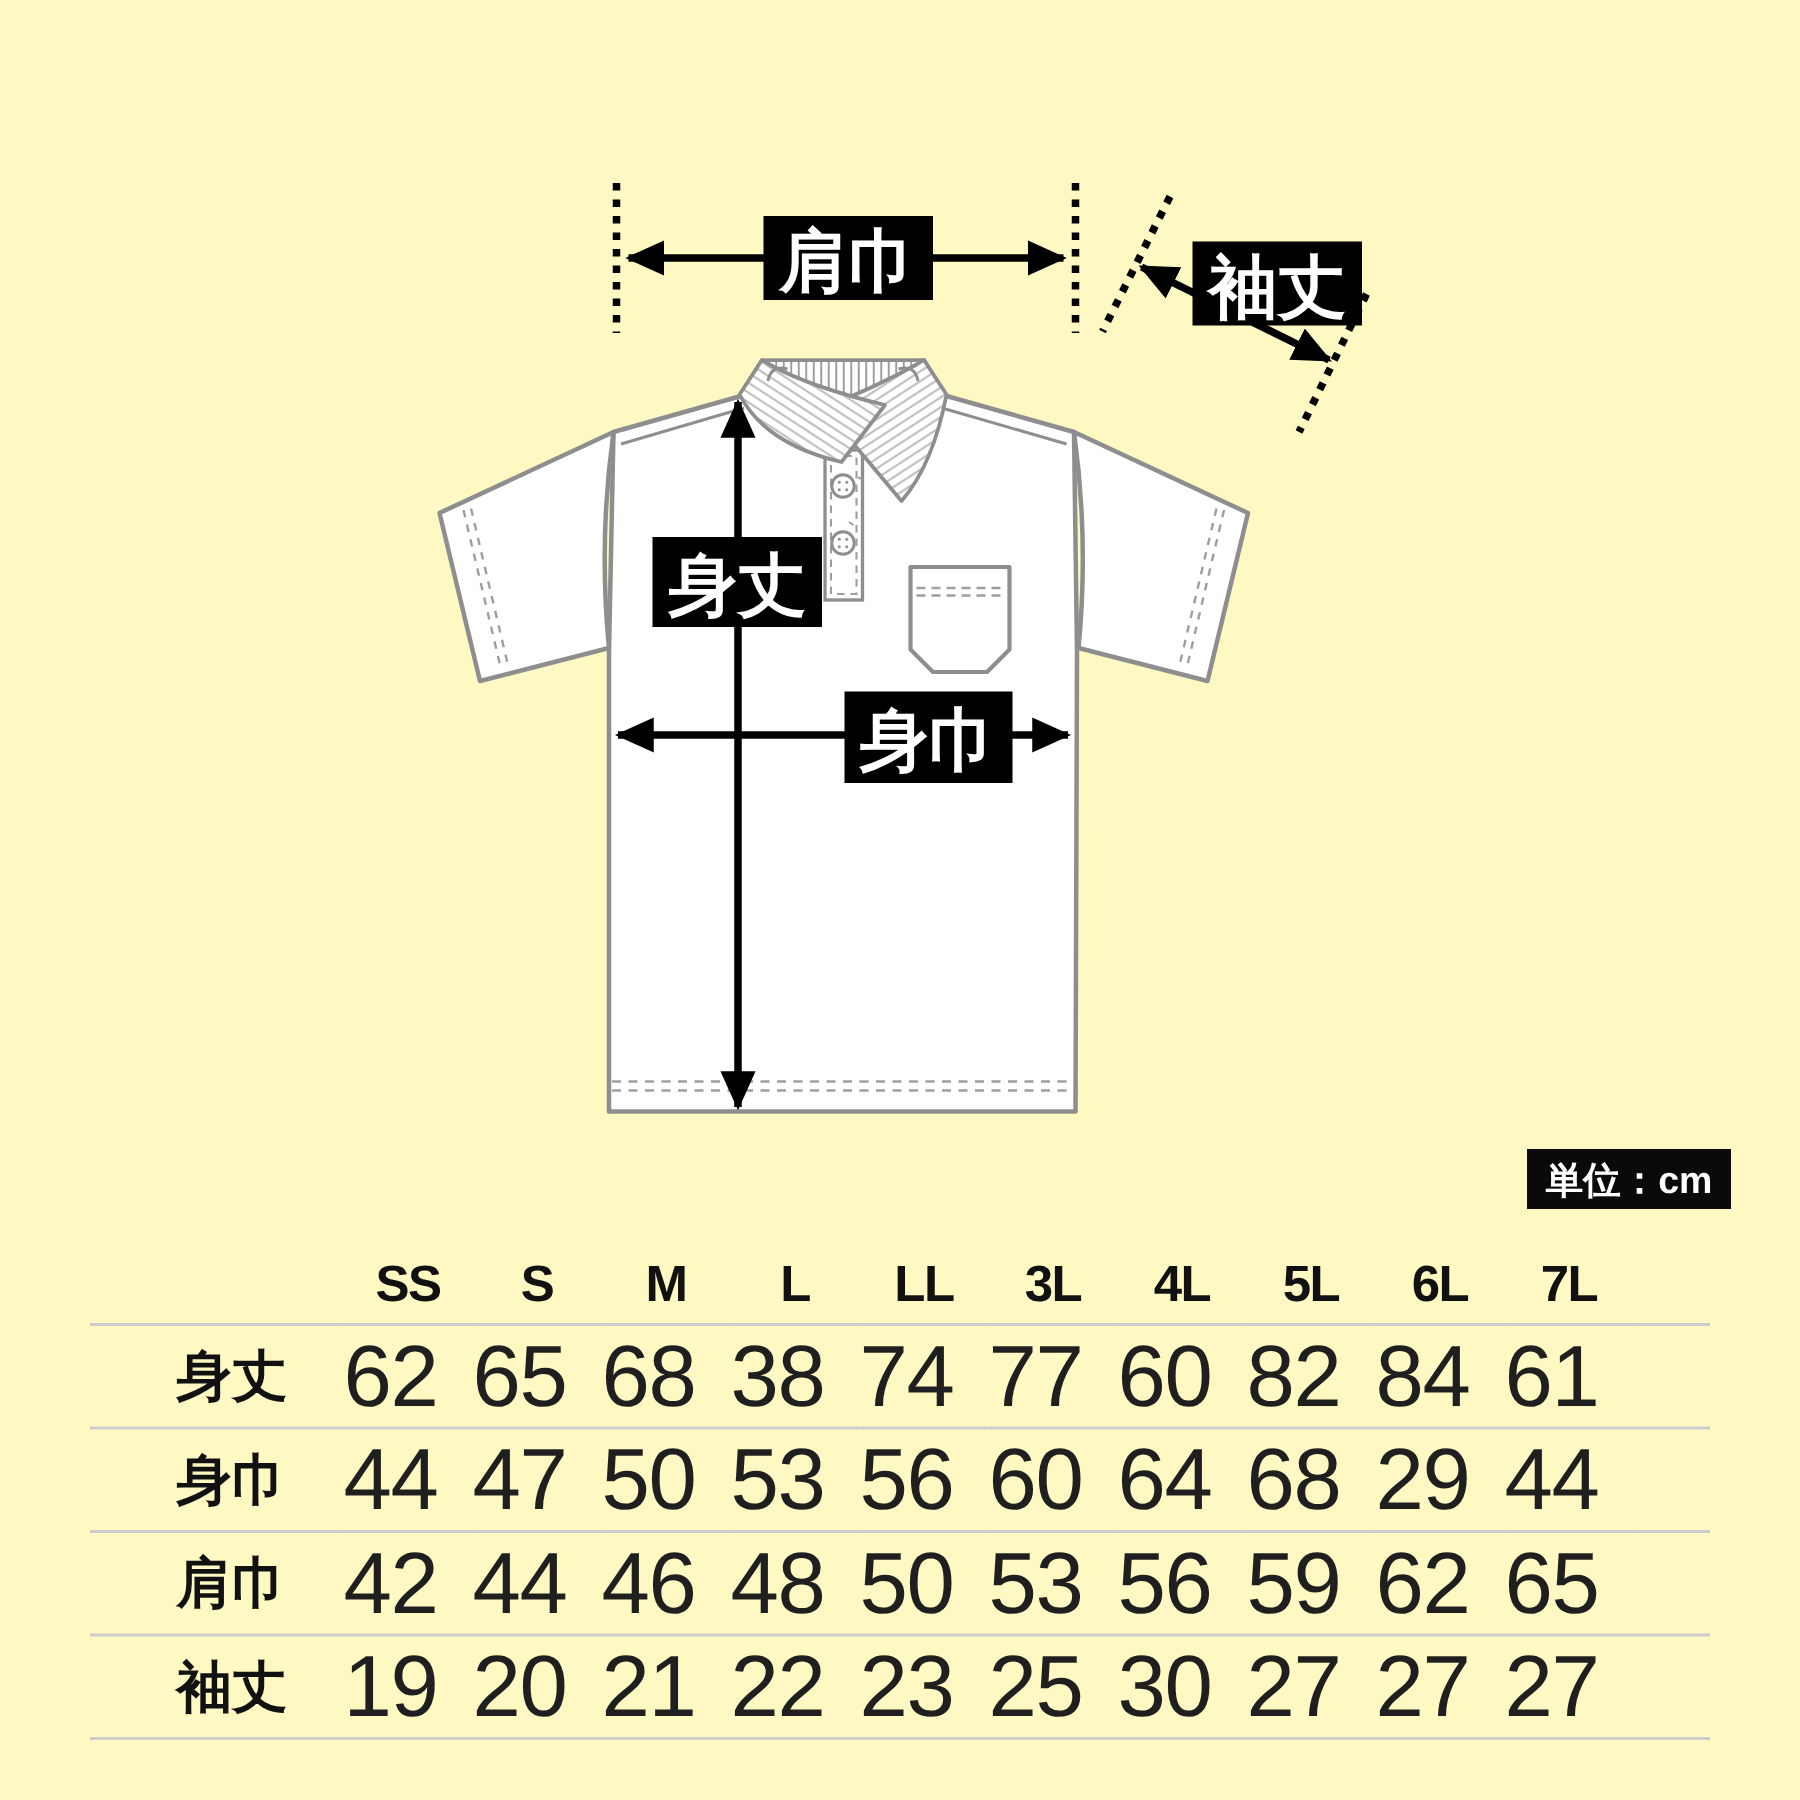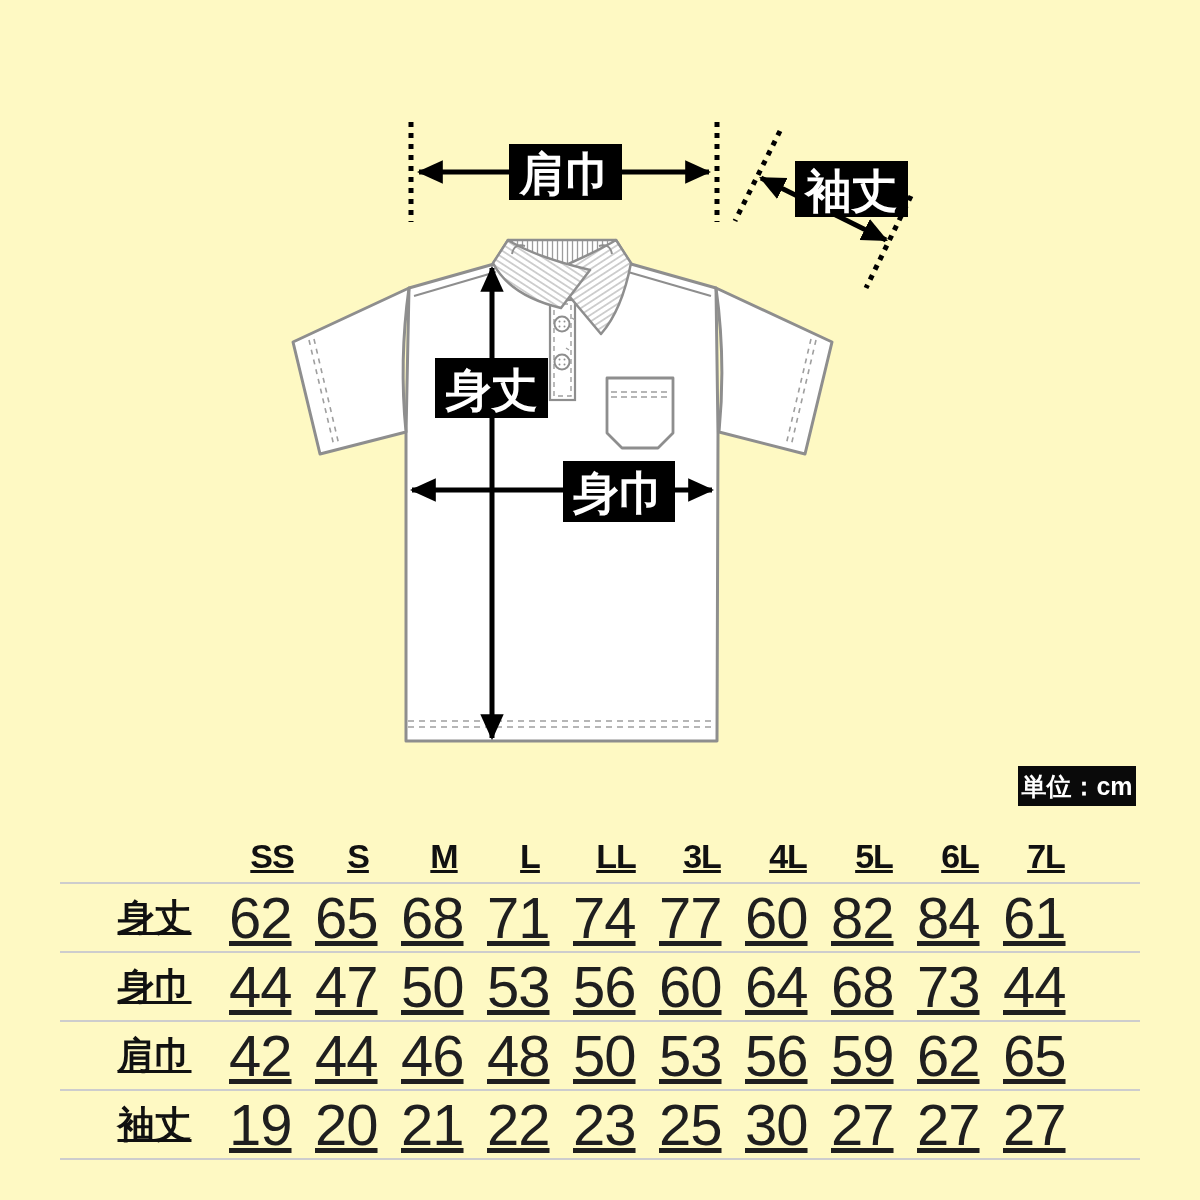--- a/index.html
+++ b/index.html
@@ -1,25 +1,25 @@
 <!DOCTYPE html>
 <html><head>
 <meta charset="utf-8">
 <style>
   html,body{margin:0;padding:0;background:#ffffff;}
   .canvas{position:relative;width:1200px;height:1200px;background:#fef9c3;overflow:hidden;
           font-family:"Liberation Sans","DejaVu Sans",sans-serif;}
   .diagram-svg{position:absolute;left:0;top:0;}
-  .unit-badge{position:absolute;left:1018px;top:766px;width:118px;height:40px;background:#0a0a0a;
+  .unit-badge{position:absolute;left:1018px;top:766px;width:136px;height:40px;background:#0a0a0a;
               color:#ffffff;display:flex;align-items:center;justify-content:center;
               font-size:25px;font-weight:700;letter-spacing:0px;}
   .size-table{position:absolute;left:60px;top:830px;width:1080px;border-collapse:collapse;
               table-layout:fixed;color:#1a1a1a;}
   .size-table th,.size-table td{padding:0;vertical-align:middle;
-              border-bottom:2px solid #cdcdcd;text-decoration:underline;}
+              border-bottom:2px solid #cdcdcd;}
   .size-table thead th{height:52px;font-size:34px;font-weight:700;color:#111111;letter-spacing:-1px;}
   .size-table thead th.corner{border-bottom:2px solid #cdcdcd;}
   .size-table tbody th{height:66px;font-size:37px;font-weight:700;color:#111111;padding-left:20px;}
   .size-table tbody td{height:66px;font-size:58px;font-weight:400;letter-spacing:-1px;color:#1f1f1f;}
   svg .label-text{font-family:"Liberation Sans","DejaVu Sans",sans-serif;font-weight:700;
               font-size:46px;fill:#ffffff;}
 </style>
 </head>
 <body>
 
@@ -155,40 +155,40 @@
         <th>7L</th>
         <th></th>
       </tr>
     </thead>
     <tbody>
       <tr>
         <th>身丈</th>
         <td>62</td>
         <td>65</td>
         <td>68</td>
-        <td>71</td>
+        <td>38</td>
         <td>74</td>
         <td>77</td>
         <td>60</td>
         <td>82</td>
         <td>84</td>
         <td>61</td>
         <td></td>
       </tr>
       <tr>
         <th>身巾</th>
         <td>44</td>
         <td>47</td>
         <td>50</td>
         <td>53</td>
         <td>56</td>
         <td>60</td>
         <td>64</td>
         <td>68</td>
-        <td>73</td>
+        <td>29</td>
         <td>44</td>
         <td></td>
       </tr>
       <tr>
         <th>肩巾</th>
         <td>42</td>
         <td>44</td>
         <td>46</td>
         <td>48</td>
         <td>50</td>

